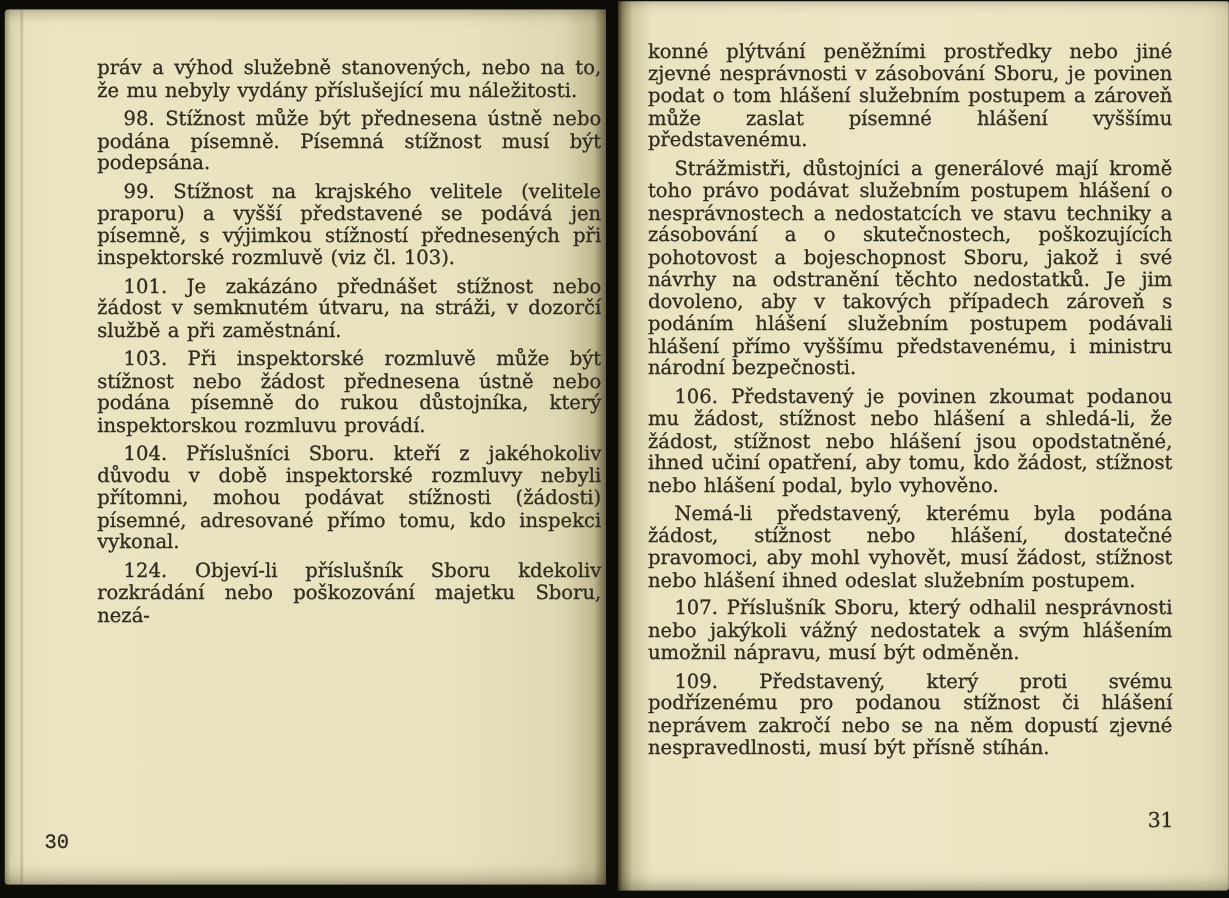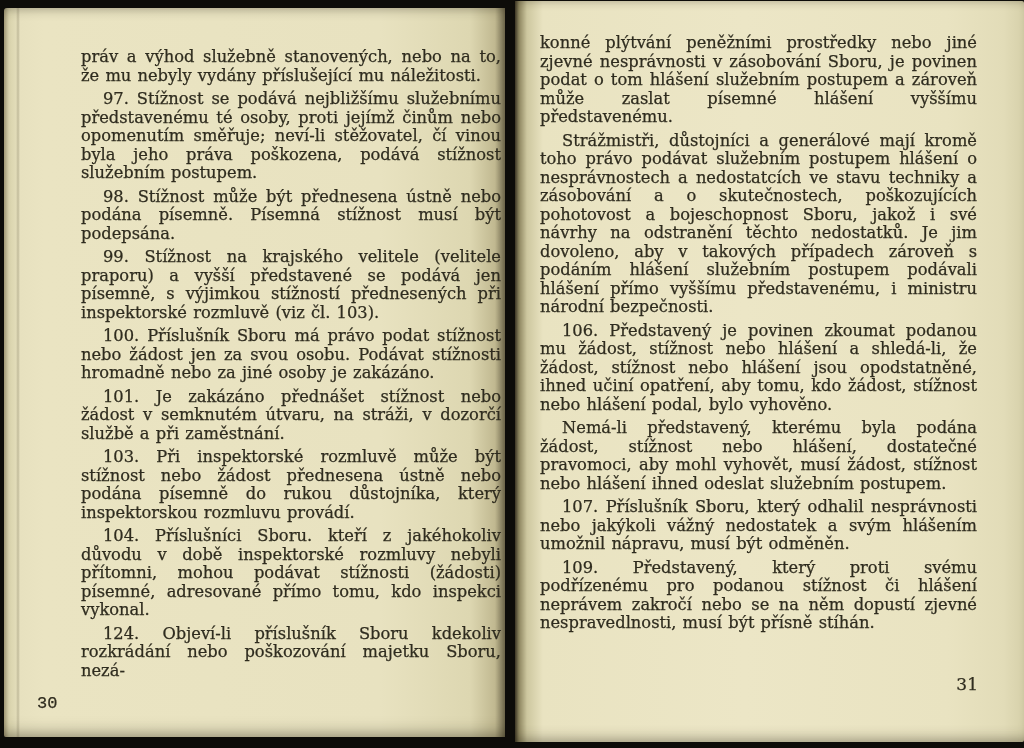--- a/index.html
+++ b/index.html
@@ -55,27 +55,25 @@
 </style>
 </head>
 <body>
 
 <div class="page page-left">
   <div class="fold"></div>
   <div class="text-col text-col-left">
 
       <p class="para">práv a výhod služebně stanovených, nebo na to, že mu nebyly vydány příslušející mu náležitosti.</p>
 
-      <p class="para indent">97. Stížnost se podává nejbližšímu služebnímu představenému té osoby, proti jejímž činům nebo opomenutím směřuje; neví-li stěžovatel, čí vinou byla jeho práva poškozena, podává stížnost služebním postupem.</p>
 
       <p class="para indent">98. Stížnost může být přednesena ústně nebo podána písemně. Písemná stížnost musí být podepsána.</p>
 
       <p class="para indent">99. Stížnost na krajského velitele (velitele praporu) a vyšší představené se podává jen písemně, s výjimkou stížností přednesených při inspektorské rozmluvě (viz čl. 103).</p>
 
-      <p class="para indent">100. Příslušník Sboru má právo podat stížnost nebo žádost jen za svou osobu. Podávat stížnosti hromadně nebo za jiné osoby je zakázáno.</p>
 
       <p class="para indent">101. Je zakázáno přednášet stížnost nebo žádost v semknutém útvaru, na stráži, v dozorčí službě a při zaměstnání.</p>
 
 
       <p class="para indent">103. Při inspektorské rozmluvě může být stížnost nebo žádost přednesena ústně nebo podána písemně do rukou důstojníka, který inspektorskou rozmluvu provádí.</p>
 
       <p class="para indent">104. Příslušníci Sboru. kteří z jakéhokoliv důvodu v době inspektorské rozmluvy nebyli přítomni, mohou podávat stížnosti (žádosti) písemné, adresované přímo tomu, kdo inspekci vykonal.</p>
 
       <p class="para indent">124. Objeví-li příslušník Sboru kdekoliv rozkrádání nebo poškozování majetku Sboru, nezá-</p>
     </div>

